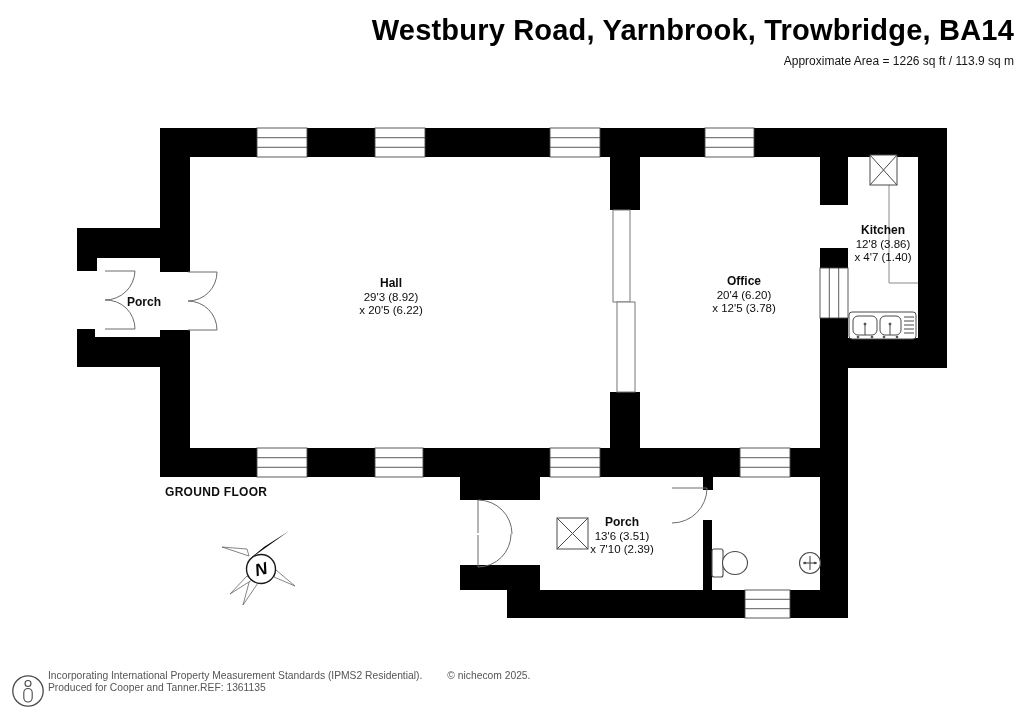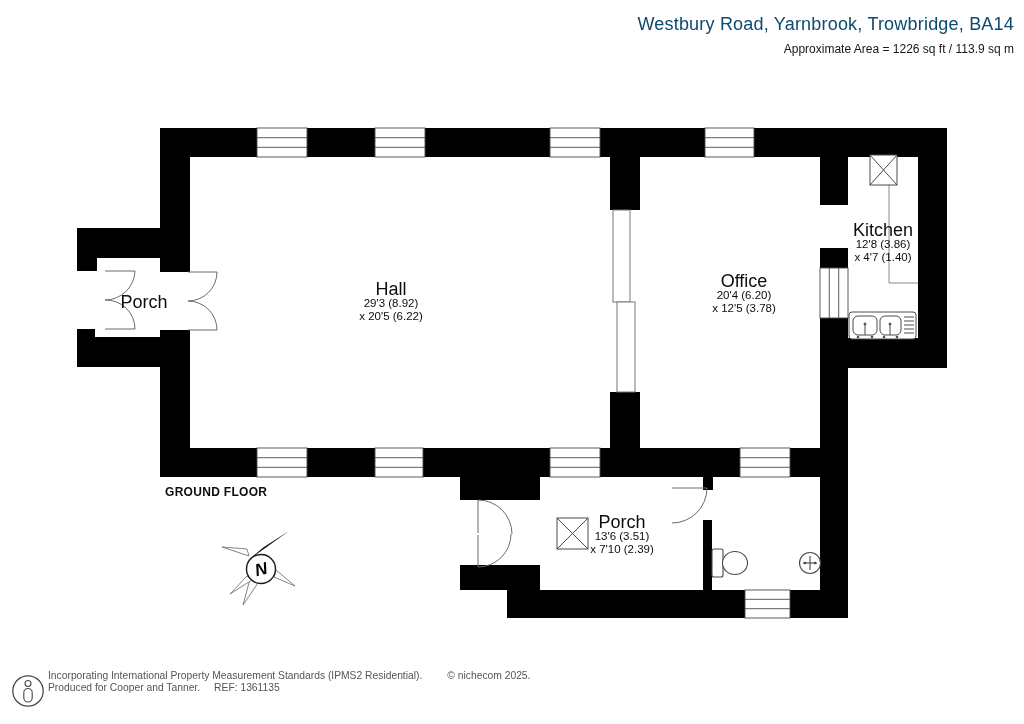--- a/index.html
+++ b/index.html
@@ -1,32 +1,32 @@
 <!DOCTYPE html>
 <html><head>
 <meta charset="utf-8">
 <style>
   html,body{margin:0;padding:0;background:#fff;}
   .page{position:relative;width:1024px;height:724px;background:#ffffff;overflow:hidden;
         font-family:"Liberation Sans", sans-serif;color:#111;}
   .plan-svg{position:absolute;left:0;top:0;}
   
   .titleblock{position:absolute;top:14px;right:10px;text-align:right;}
-  .title{font-size:18px;font-weight:normal;color:#0c4a6e;letter-spacing:0.2px;}
+  .title{font-size:29px;font-weight:bold;color:#000000;letter-spacing:0.2px;}
   .area{font-size:12px;margin-top:7px;color:#161616;}
   .note{font-size:11px;margin-top:5px;color:#222;}
   
   .room-label{position:absolute;text-align:center;transform:translateX(-50%);line-height:13.5px;color:#0d0d0d;}
-  .room-label .rname{font-size:18px;font-weight:normal;}
+  .room-label .rname{font-size:12px;font-weight:bold;}
   .room-label .rdim{font-size:11.5px;}
   .floor-label{position:absolute;left:165px;top:485px;font-size:12px;font-weight:bold;color:#0d0d0d;letter-spacing:0.3px;}
   
   .footer{position:absolute;left:48px;top:670px;font-size:10.3px;line-height:11.8px;color:#555557;}
   .footer .cpy{margin-left:25px;}
-  .footer .ref{margin-left:14px;}
+  .footer .ref{}
 </style>
 </head>
 <body>
 
 <div class="page">
 
   <svg class="plan-svg" width="1024" height="724" viewBox="0 0 1024 724">
 
     <g fill="#000000">
 
@@ -207,21 +207,21 @@
       <circle cx="28" cy="683.5" r="3" stroke-width="1.1"></circle>
       <rect x="23.8" y="688.5" width="8.4" height="13.5" rx="4.2" stroke-width="1.1"></rect>
     </g>
   </svg>
 
   <header class="titleblock">
     <div class="title">Westbury Road, Yarnbrook, Trowbridge, BA14</div>
     <div class="area">Approximate Area = 1226 sq ft / 113.9 sq m</div>
   </header>
 
-  <div class="room-label" style="left:391px;top:283px;">
+  <div class="room-label" style="left:391px;top:277px;">
     <div class="rname">Hall</div>
     <div class="rdim">29'3 (8.92)</div>
     <div class="rdim">x 20'5 (6.22)</div>
   </div>
 
   <div class="room-label" style="left:744px;top:275px;">
     <div class="rname">Office</div>
     <div class="rdim">20'4 (6.20)</div>
     <div class="rdim">x 12'5 (3.78)</div>
   </div>

